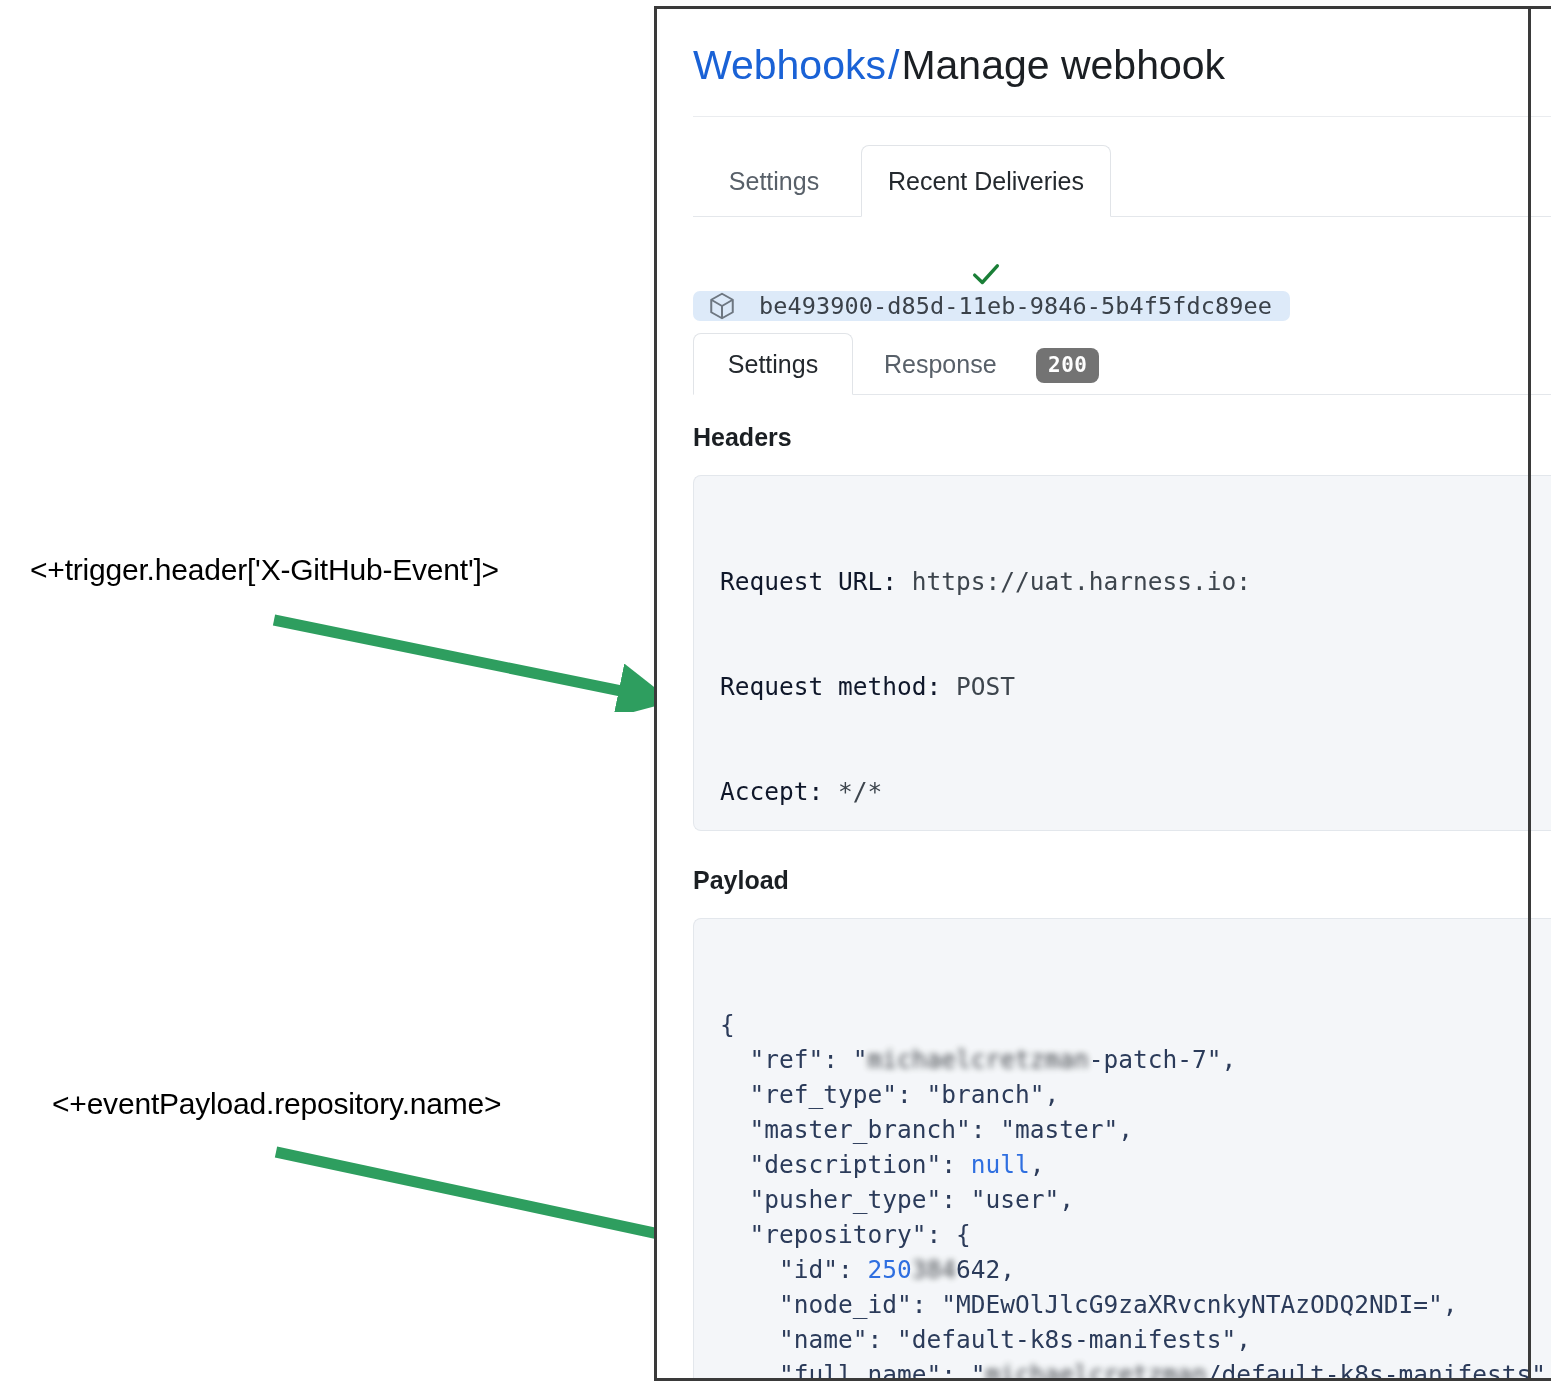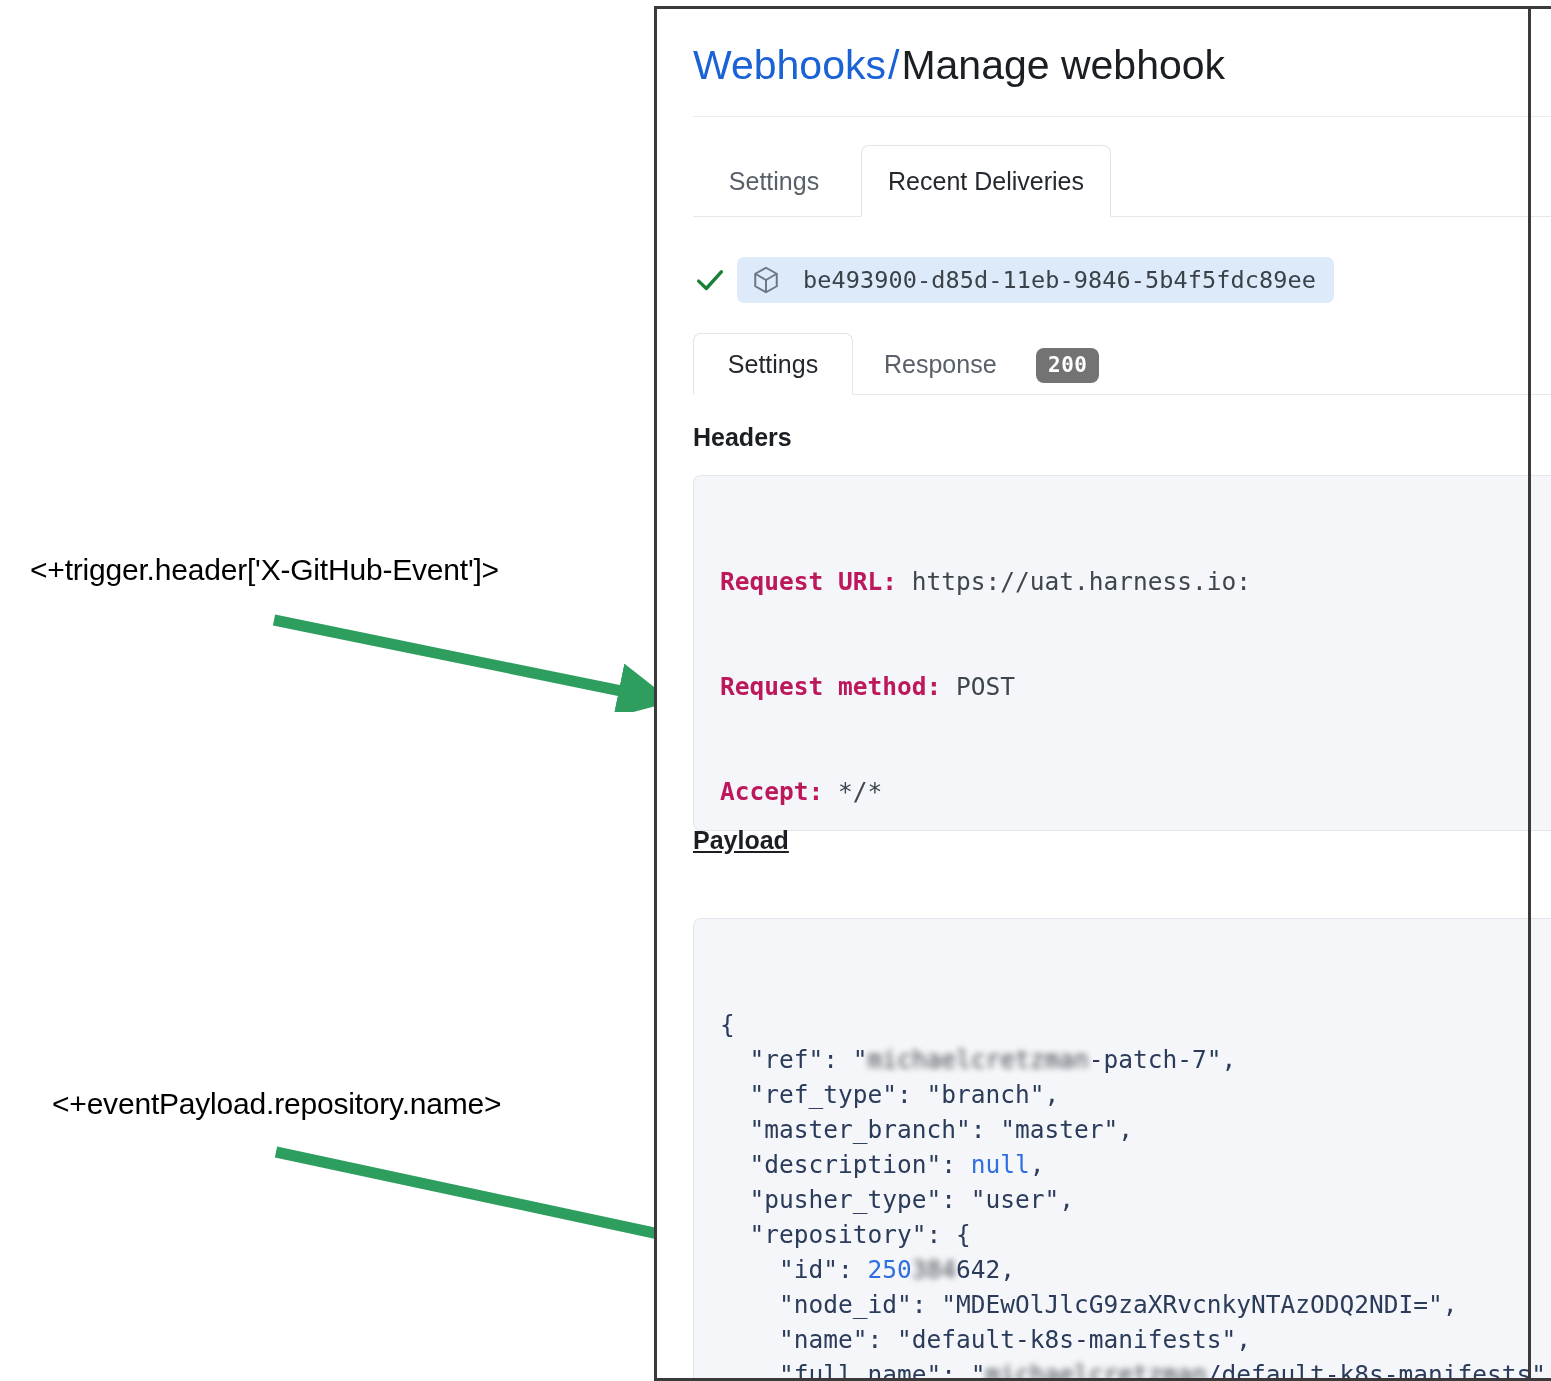--- a/index.html
+++ b/index.html
@@ -138,20 +138,21 @@
   #tab-recent-deliveries { left: 168px; width: 250px; }
 
   
   #delivery-row {
     position: absolute;
     left: 36px;
     top: 248px;
     height: 46px;
     display: flex;
     align-items: center;
+    flex-direction: column;
   }
   #delivery-check {
     width: 34px;
     height: 34px;
     margin-right: 10px;
     flex: 0 0 auto;
   }
   #delivery-chip {
     display: flex;
     align-items: center;
@@ -225,21 +226,21 @@
 
   
   .section-heading {
     position: absolute;
     left: 36px;
     font-size: 25px;
     font-weight: bold;
     color: #1b1f23;
   }
   #headers-heading { top: 414px; }
-  #payload-heading { top: 817px; text-decoration: underline; }
+  #payload-heading { top: 857px; }
 
   
   .code-block {
     position: absolute;
     left: 36px;
     right: 0px;
     background: #f4f6f9;
     border: 1px solid #e3e7ec;
     border-right: none;
     border-radius: 8px 0 0 8px;
@@ -248,21 +249,21 @@
     font-size: 24.5px;
     line-height: 35px;
     color: #24292e;
     padding: 18px 0 18px 26px;
     overflow: hidden;
     white-space: pre;
   }
   #headers-block { top: 466px; height: 356px; }
   #payload-block { top: 909px; height: 469px; border-radius: 8px 0 0 0; }
 
-  .hdr-key { font-weight: bold; color: #be185d; }
+  .hdr-key { font-weight: normal; color: #0f172a; }
   .hdr-val { color: #3d454d; }
 
   
   .redacted {
     display: inline-block;
     filter: blur(3.2px);
     opacity: 0.85;
     vertical-align: baseline;
   }
 

